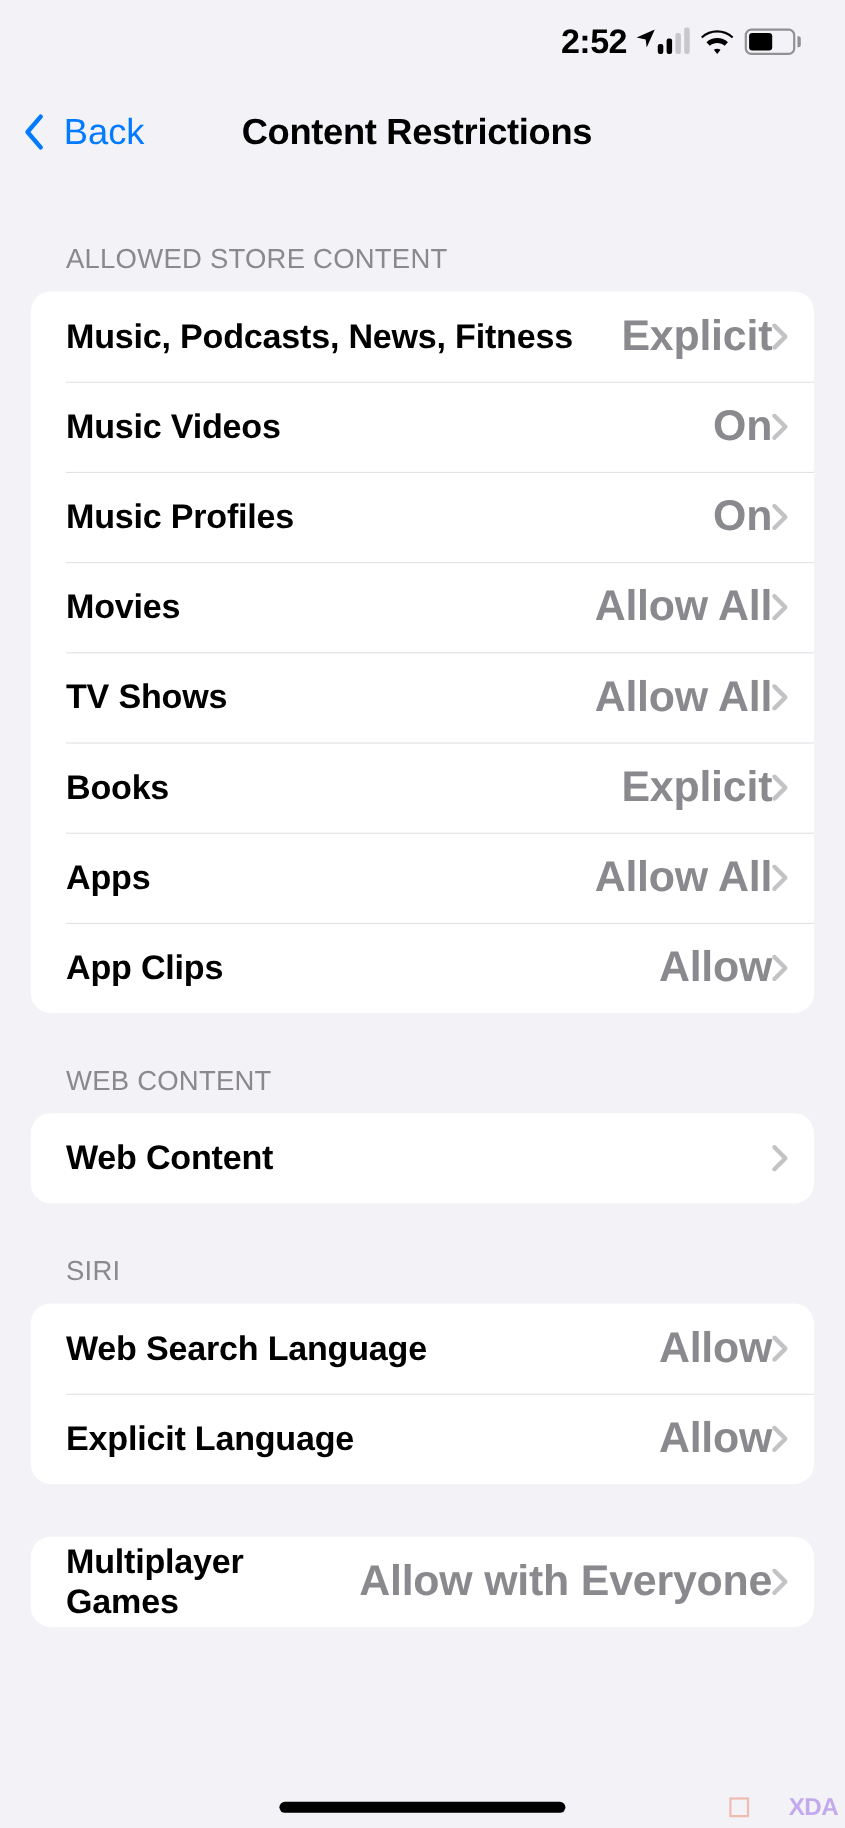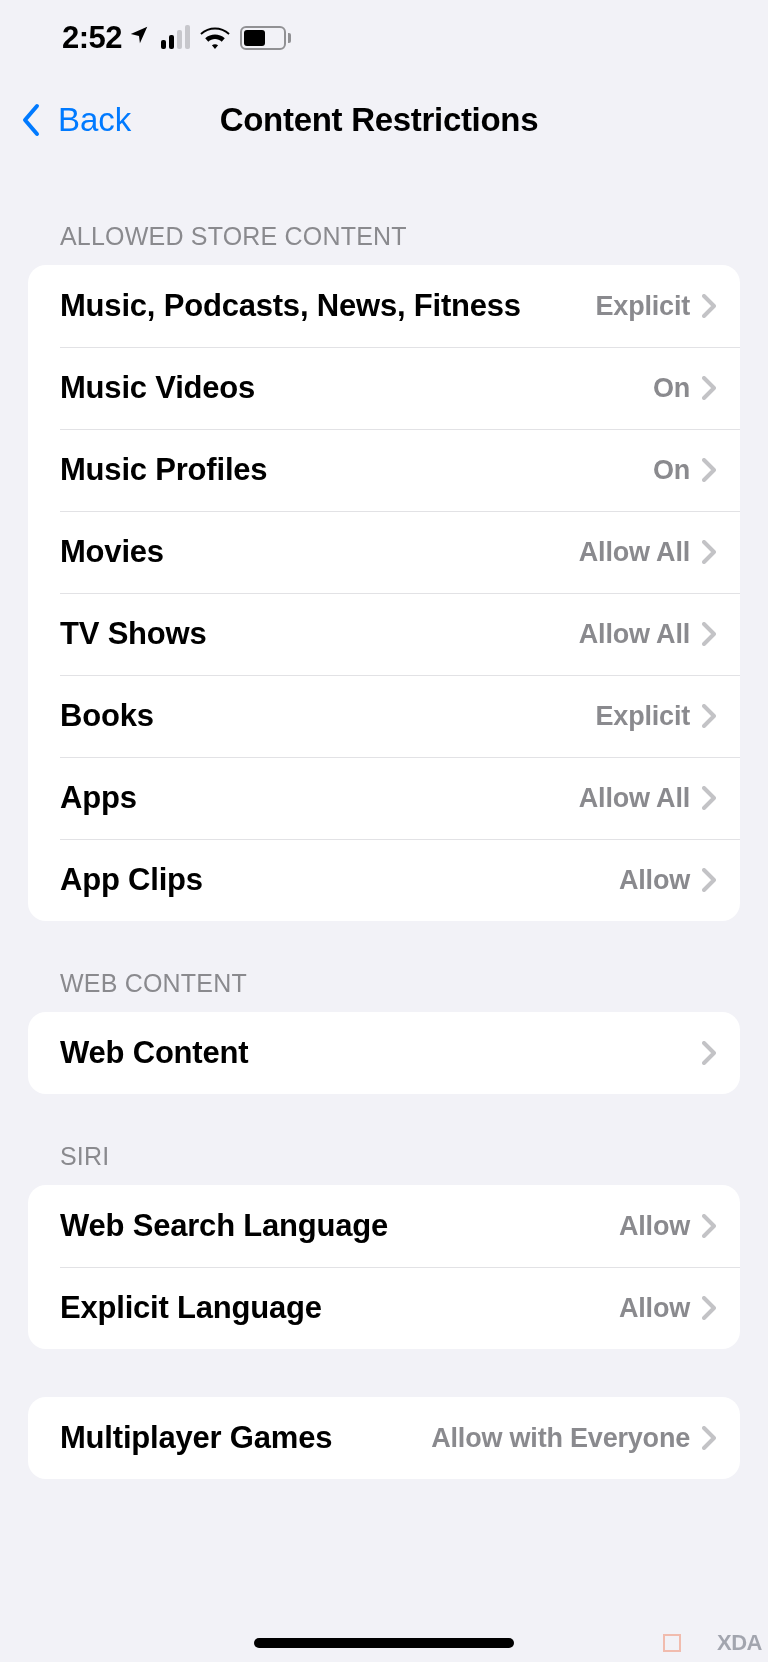--- a/index.html
+++ b/index.html
@@ -15,24 +15,23 @@
       font-family: -apple-system, 'SF Pro Text', 'Helvetica Neue', Arial, sans-serif;
       color: #000;
       overflow: hidden;
       position: relative;
     }
 
     
     .status-bar {
       display: flex;
       align-items: center;
-      justify-content: flex-start;
+      justify-content: flex-end;
       height: 76px;
       padding: 0 40px 0 62px;
-      gap: 11px;
     }
     .status-left {
       display: flex;
       align-items: center;
       gap: 6px;
     }
     .status-time {
       font-size: 31px;
       font-weight: 600;
       letter-spacing: -0.5px;
@@ -168,23 +167,22 @@
       right: 0;
       height: 1px;
       background: #e2e2e5;
     }
     .row-label {
       flex: 1;
       font-size: 31px;
       letter-spacing: -0.2px;
     }
     .row-value {
-      font-size: 27px;
+      font-size: 39px;
       color: #8a8a8e;
-      margin-right: 12px;
       letter-spacing: -0.2px;
     }
     .chevron-right-icon {
       width: 14px;
       height: 24px;
       stroke: #c3c3c6;
       stroke-width: 4;
       fill: none;
       stroke-linecap: round;
       stroke-linejoin: round;
@@ -215,21 +213,21 @@
     }
     .wm-square {
       width: 18px;
       height: 18px;
       border: 2px solid #f05a28;
       display: inline-block;
     }
     .wm-text {
       font-size: 22px;
       font-weight: 700;
-      color: #0f172a;
+      color: #6d28d9;
       letter-spacing: -0.5px;
       margin-left: 32px;
     }
   </style>
 </head>
 <body>
 
 <div class="status-bar">
   <div class="status-left">
     <span class="status-time">2:52</span>

